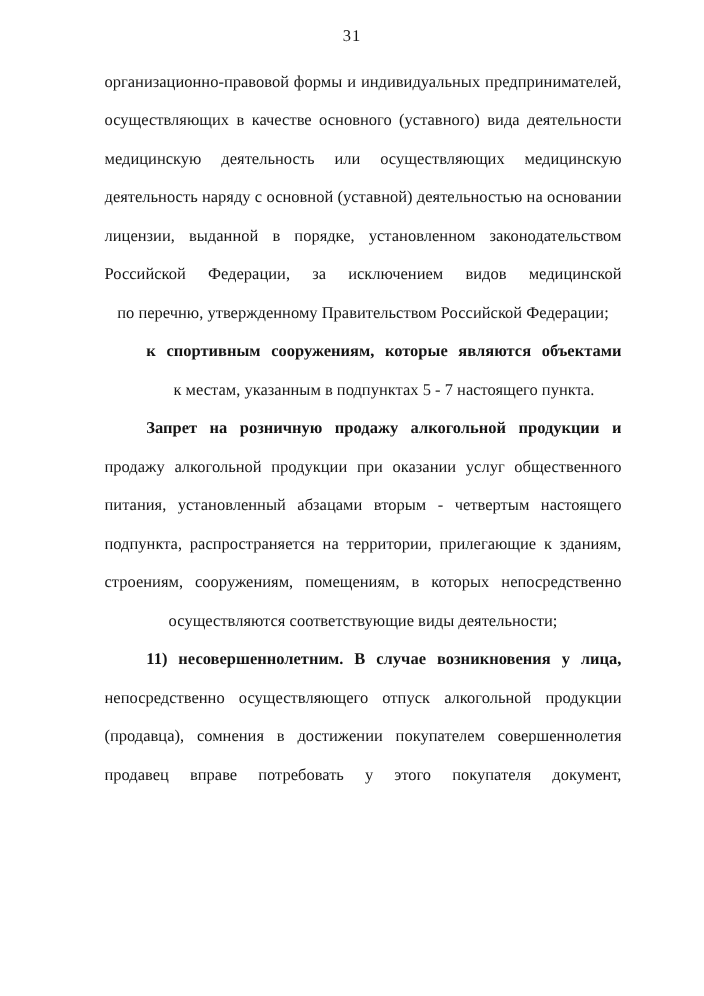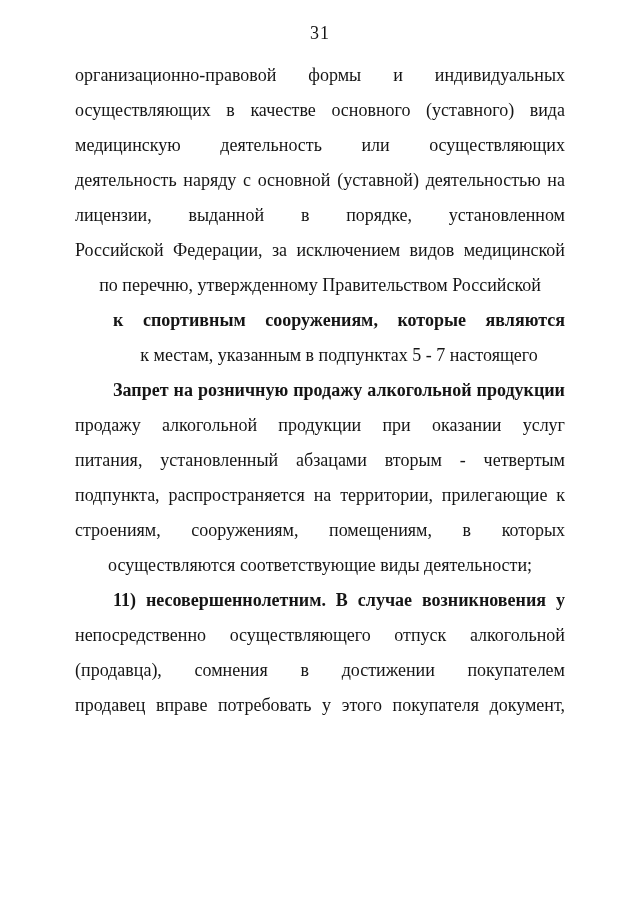--- a/index.html
+++ b/index.html
@@ -8,31 +8,32 @@
       background: #ffffff;
     }
     .page {
       position: relative;
       width: 640px;
       height: 905px;
       background: #ffffff;
       box-sizing: border-box;
       padding: 16px 75px 0 75px;
       font-family: "Liberation Serif", "DejaVu Serif", serif;
-      font-size: 18px;
+      font-size: 15px;
       color: #151515;
       overflow: hidden;
     }
     .page-number {
       text-align: center;
       line-height: 35px;
       letter-spacing: 1px;
     }
     .text-block {
       margin-top: 7px;
+      margin-left: 20px;
     }
     .line {
       line-height: 35px;
       text-align: center;
       white-space: normal;
       overflow: hidden;
       height: 35px;
     }
     .line.justify {
       text-align: justify;

